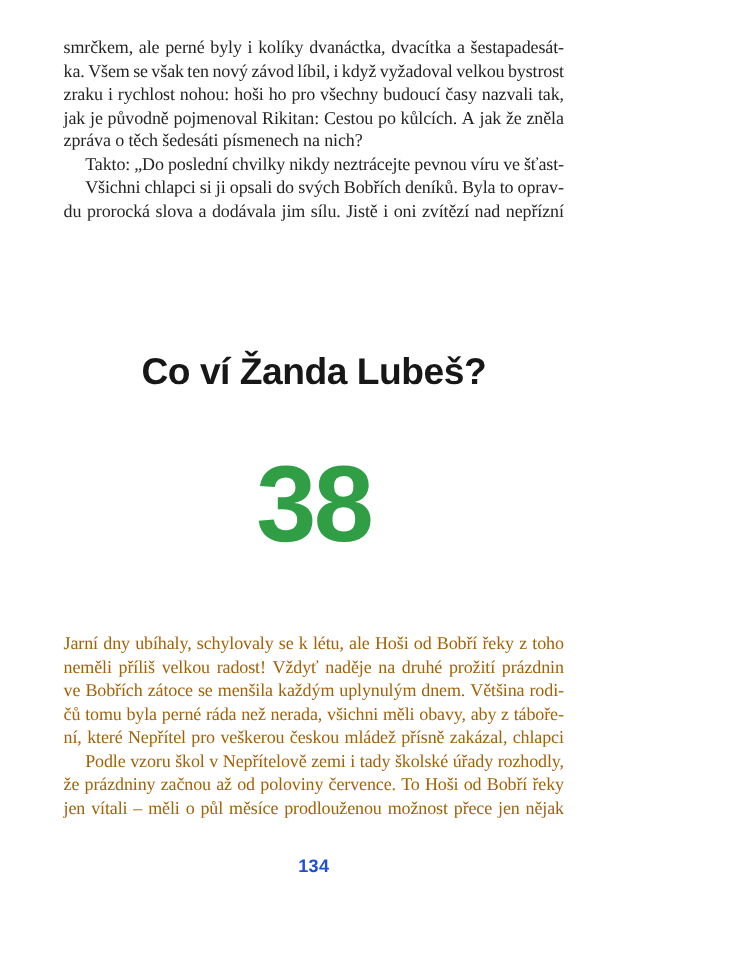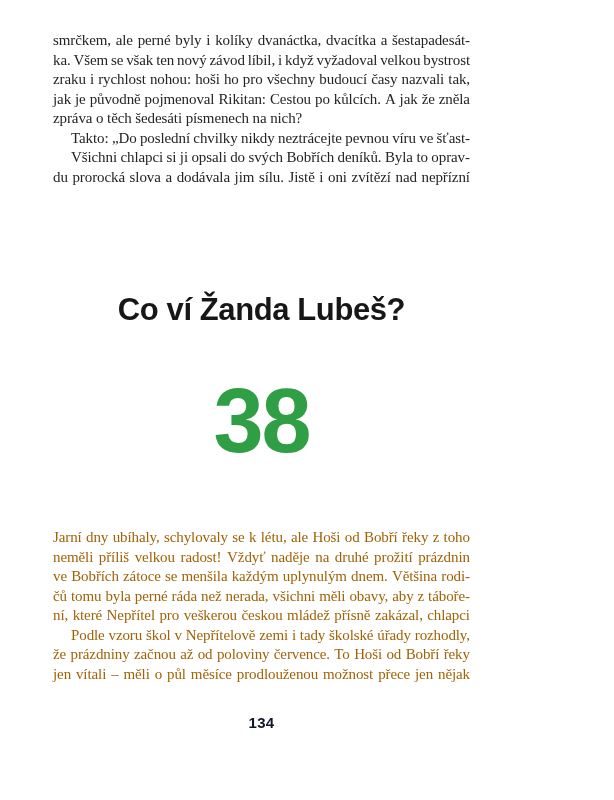--- a/index.html
+++ b/index.html
@@ -295,16 +295,16 @@
             <span>měsíce</span>
             <span>prodlouženou</span>
             <span>možnost</span>
             <span>přece</span>
             <span>jen</span>
             <span>nějak</span>
           </div>
         </div>
       </div>
 
-    <div class="page-number" style="color: #0f172a;">134</div>
+    <div class="page-number" style="color: #1d4ed8;">134</div>
 
   </div>
 </div>
 
 </body></html>

